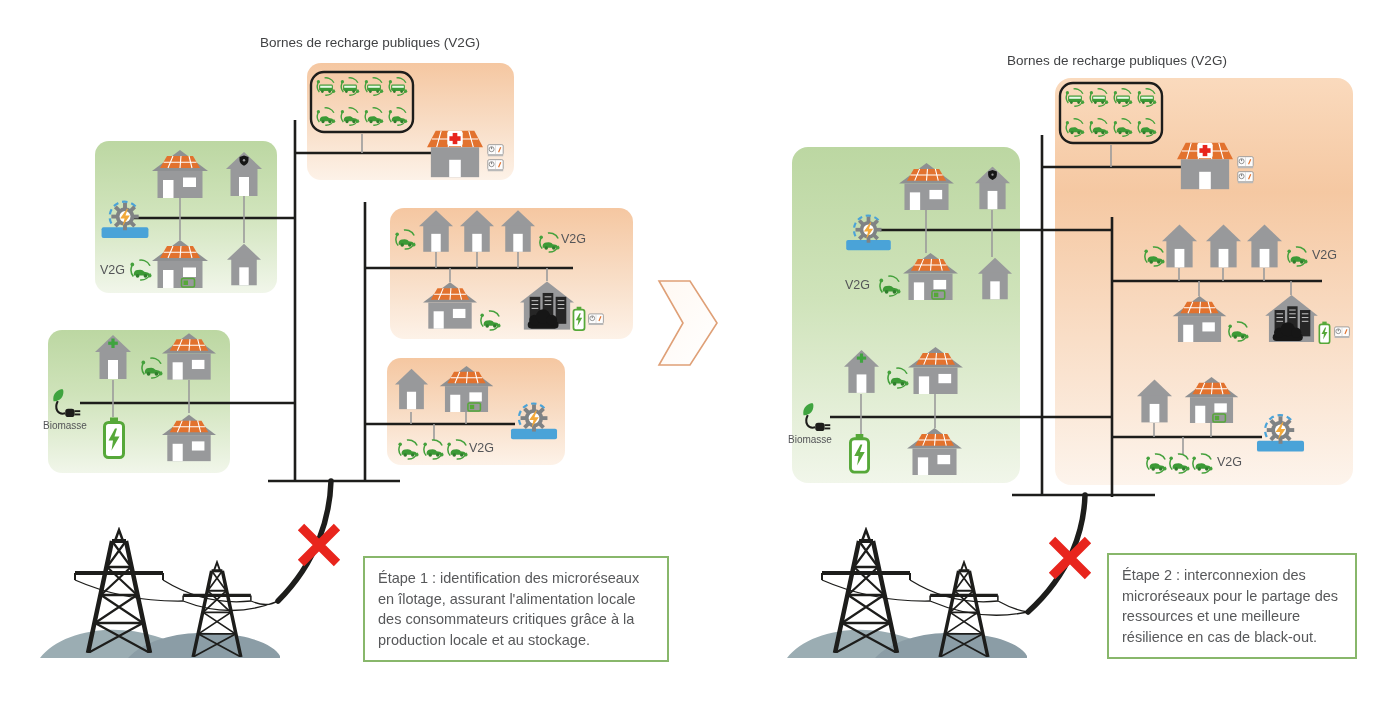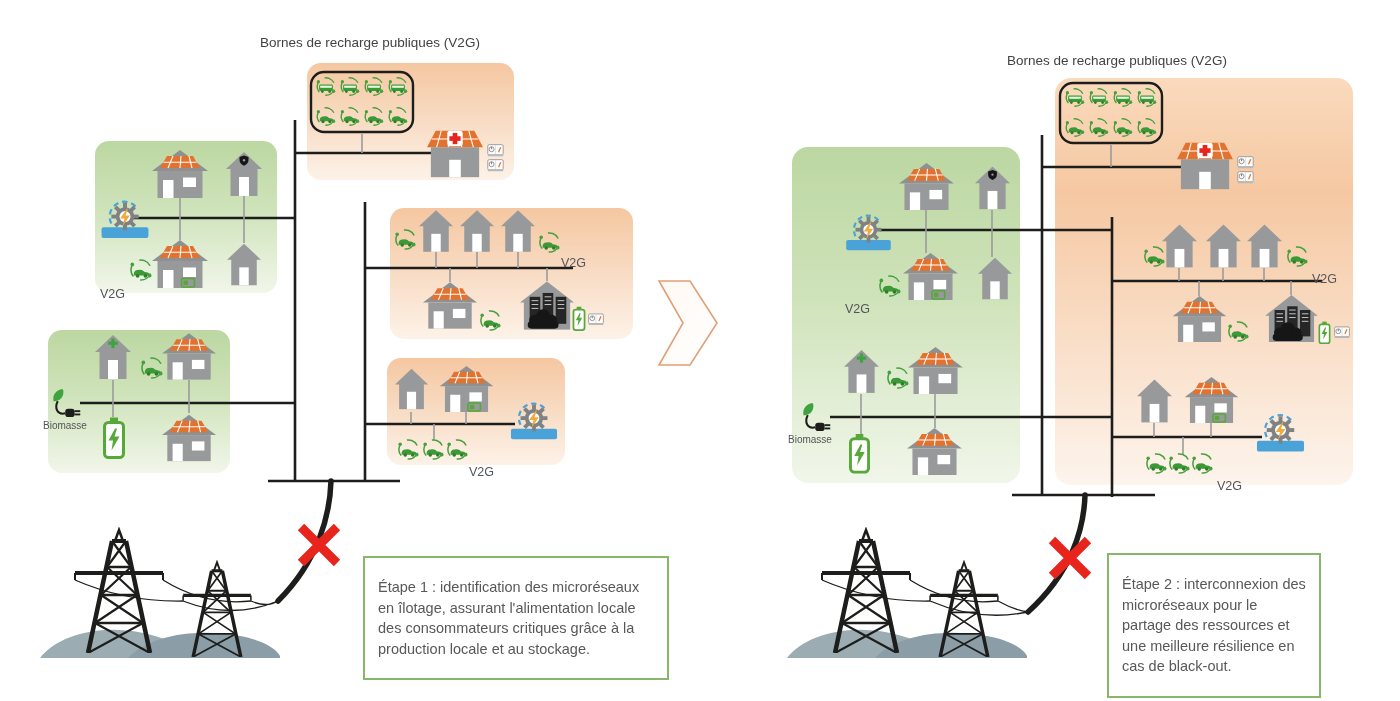--- a/index.html
+++ b/index.html
@@ -1,24 +1,24 @@
 <!DOCTYPE html>
 <html><head>
 <meta charset="utf-8">
 <style>
   html,body{margin:0;padding:0;background:#e9e9e8;}
   .stage{position:relative;width:1400px;height:701px;background:#ffffff;overflow:hidden;
          font-family:"Liberation Sans",sans-serif;}
   .scene{position:absolute;left:0;top:0;}
   .lbl{position:absolute;color:#4a4b4d;white-space:nowrap;}
   .lbl-bornes{font-size:13.5px;color:#414244;}
-  .lbl-v2g{font-size:12.5px;color:#545558;margin-top:24px;}
+  .lbl-v2g{font-size:12.5px;color:#545558;}
   .lbl-biomasse{font-size:10px;color:#545558;}
   .step-box{position:absolute;background:#ffffff;border:2px solid #88b76b;
-            color:#57585a;font-size:14.5px;line-height:1.42;padding:19px 13px;box-sizing:border-box;}
+            color:#57585a;font-size:14.5px;line-height:1.42;padding:10px 13px;box-sizing:border-box;}
 </style>
 </head>
 <body>
 
 <div class="stage">
 
 <svg class="scene" width="1400" height="701" viewBox="0 0 1400 701">
   <defs>
     <linearGradient id="gradGreen" x1="0" y1="0" x2="0" y2="1">
       <stop offset="0" stop-color="#bcd7a2"></stop>
@@ -355,15 +355,15 @@
 <div class="lbl lbl-v2g" style="left:561px;top:232px;">V2G</div>
 <div class="lbl lbl-v2g" style="left:469px;top:441px;">V2G</div>
 <div class="lbl lbl-biomasse" style="left:43px;top:420px;">Biomasse</div>
 
 <div class="lbl lbl-v2g" style="left:845px;top:278px;">V2G</div>
 <div class="lbl lbl-v2g" style="left:1312px;top:248px;">V2G</div>
 <div class="lbl lbl-v2g" style="left:1217px;top:455px;">V2G</div>
 <div class="lbl lbl-biomasse" style="left:788px;top:434px;">Biomasse</div>
 
 <div class="step-box" style="left:363px;top:556px;width:306px;min-height:98px;">Étape 1 : identification des microréseaux en îlotage, assurant l'alimentation locale des consommateurs critiques grâce à la production locale et au stockage.</div>
-<div class="step-box" style="left:1107px;top:553px;width:214px;min-height:101px;">Étape 2 : interconnexion des microréseaux pour le partage des ressources et une meilleure résilience en cas de black-out.</div>
+<div class="step-box" style="left:1107px;top:553px;width:250px;min-height:101px;">Étape 2 : interconnexion des microréseaux pour le partage des ressources et une meilleure résilience en cas de black-out.</div>
 
 </div>
 
 </body></html>

